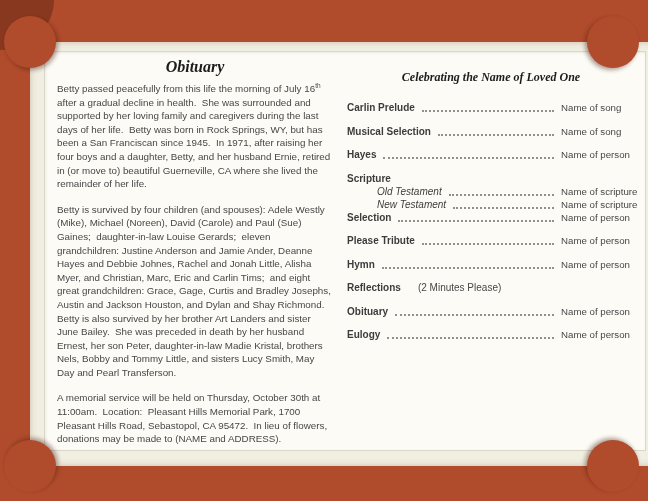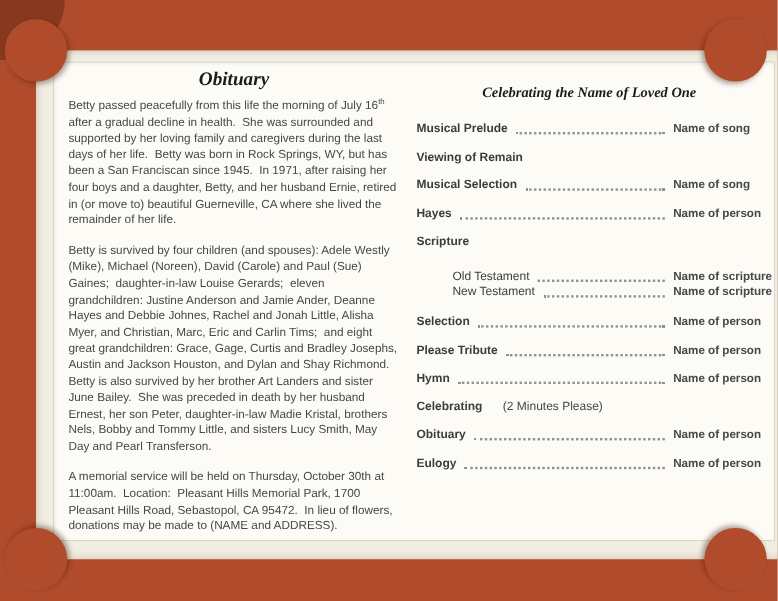--- a/index.html
+++ b/index.html
@@ -63,26 +63,26 @@
     margin-bottom:12.5px;
   }
   .row .label{font-weight:bold;color:#3c3c3c;white-space:nowrap;}
   .row .note{font-weight:normal;margin-left:17px;white-space:nowrap;}
   .leader{
     flex:1;height:3px;margin:0 7px 1px 7px;
     border-bottom:2px dotted #909090;
   }
   .value{
     width:74px;flex-shrink:0;white-space:nowrap;
-    font-size:9.7px;color:#474747;font-weight:bold;
+    font-size:9.7px;color:#474747;
   }
-  .row.tight{margin-bottom:18px;}
+  .row.tight{margin-bottom:2px;}
   .row.sub{padding-left:30px;margin-bottom:2px;}
-  .row.sub .label{font-weight:normal;}
-  .row.sub-last{margin-bottom:14px;}
+  .row.sub .label{font-weight:normal;font-style:italic;}
+  .row.sub-last{margin-bottom:2px;}
 </style>
 </head>
 <body>
 
 <div class="stage">
   <div class="corner-shade"></div>
 
   <div class="paper">
     <div class="panel">
 
@@ -90,29 +90,26 @@
         <h1 class="doc-title">Obituary</h1>
         <p><span>Betty passed peacefully from this life the morning of July 16</span><sup>th</sup><span> after a gradual decline in health.  She was surrounded and supported by her loving family and caregivers during the last days of her life.  Betty was born in Rock Springs, WY, but has been a San Franciscan since 1945.  In 1971, after raising her four boys and a daughter, Betty, and her husband Ernie, retired in (or move to) beautiful Guerneville, CA where she lived the remainder of her life.</span></p>
         <p>Betty is survived by four children (and spouses): Adele Westly (Mike), Michael (Noreen), David (Carole) and Paul (Sue) Gaines;  daughter-in-law Louise Gerards;  eleven grandchildren: Justine Anderson and Jamie Ander, Deanne Hayes and Debbie Johnes, Rachel and Jonah Little, Alisha Myer, and Christian, Marc, Eric and Carlin Tims;  and eight great grandchildren: Grace, Gage, Curtis and Bradley Josephs, Austin and Jackson Houston, and Dylan and Shay Richmond.  Betty is also survived by her brother Art Landers and sister June Bailey.  She was preceded in death by her husband Ernest, her son Peter, daughter-in-law Madie Kristal, brothers Nels, Bobby and Tommy Little, and sisters Lucy Smith, May Day and Pearl Transferson.</p>
         <p>A memorial service will be held on Thursday, October 30th at 11:00am.  Location:  Pleasant Hills Memorial Park, 1700 Pleasant Hills Road, Sebastopol, CA 95472.  In lieu of flowers, donations may be made to (NAME and ADDRESS).</p>
       </div>
 
       <div class="col-right">
         <h2 class="svc-title">Celebrating the Name of Loved One</h2>
 
         <div class="row">
-          <span class="label">Musical Prelude</span>
+          <span class="label">Carlin Prelude</span>
           <span class="leader"></span>
           <span class="value">Name of song</span>
         </div>
 
 
-        <div class="row">
-          <span class="label">Viewing of Remain</span>
-        </div>
 
 
         <div class="row">
           <span class="label">Musical Selection</span>
           <span class="leader"></span>
           <span class="value">Name of song</span>
         </div>
 
         <div class="row">
           <span class="label">Hayes</span>
@@ -146,21 +143,21 @@
           <span class="value">Name of person</span>
         </div>
 
         <div class="row">
           <span class="label">Hymn</span>
           <span class="leader"></span>
           <span class="value">Name of person</span>
         </div>
 
         <div class="row">
-          <span class="label">Celebrating</span>
+          <span class="label">Reflections</span>
           <span class="note">(2 Minutes Please)</span>
         </div>
 
         <div class="row">
           <span class="label">Obituary</span>
           <span class="leader"></span>
           <span class="value">Name of person</span>
         </div>
 
         <div class="row">

